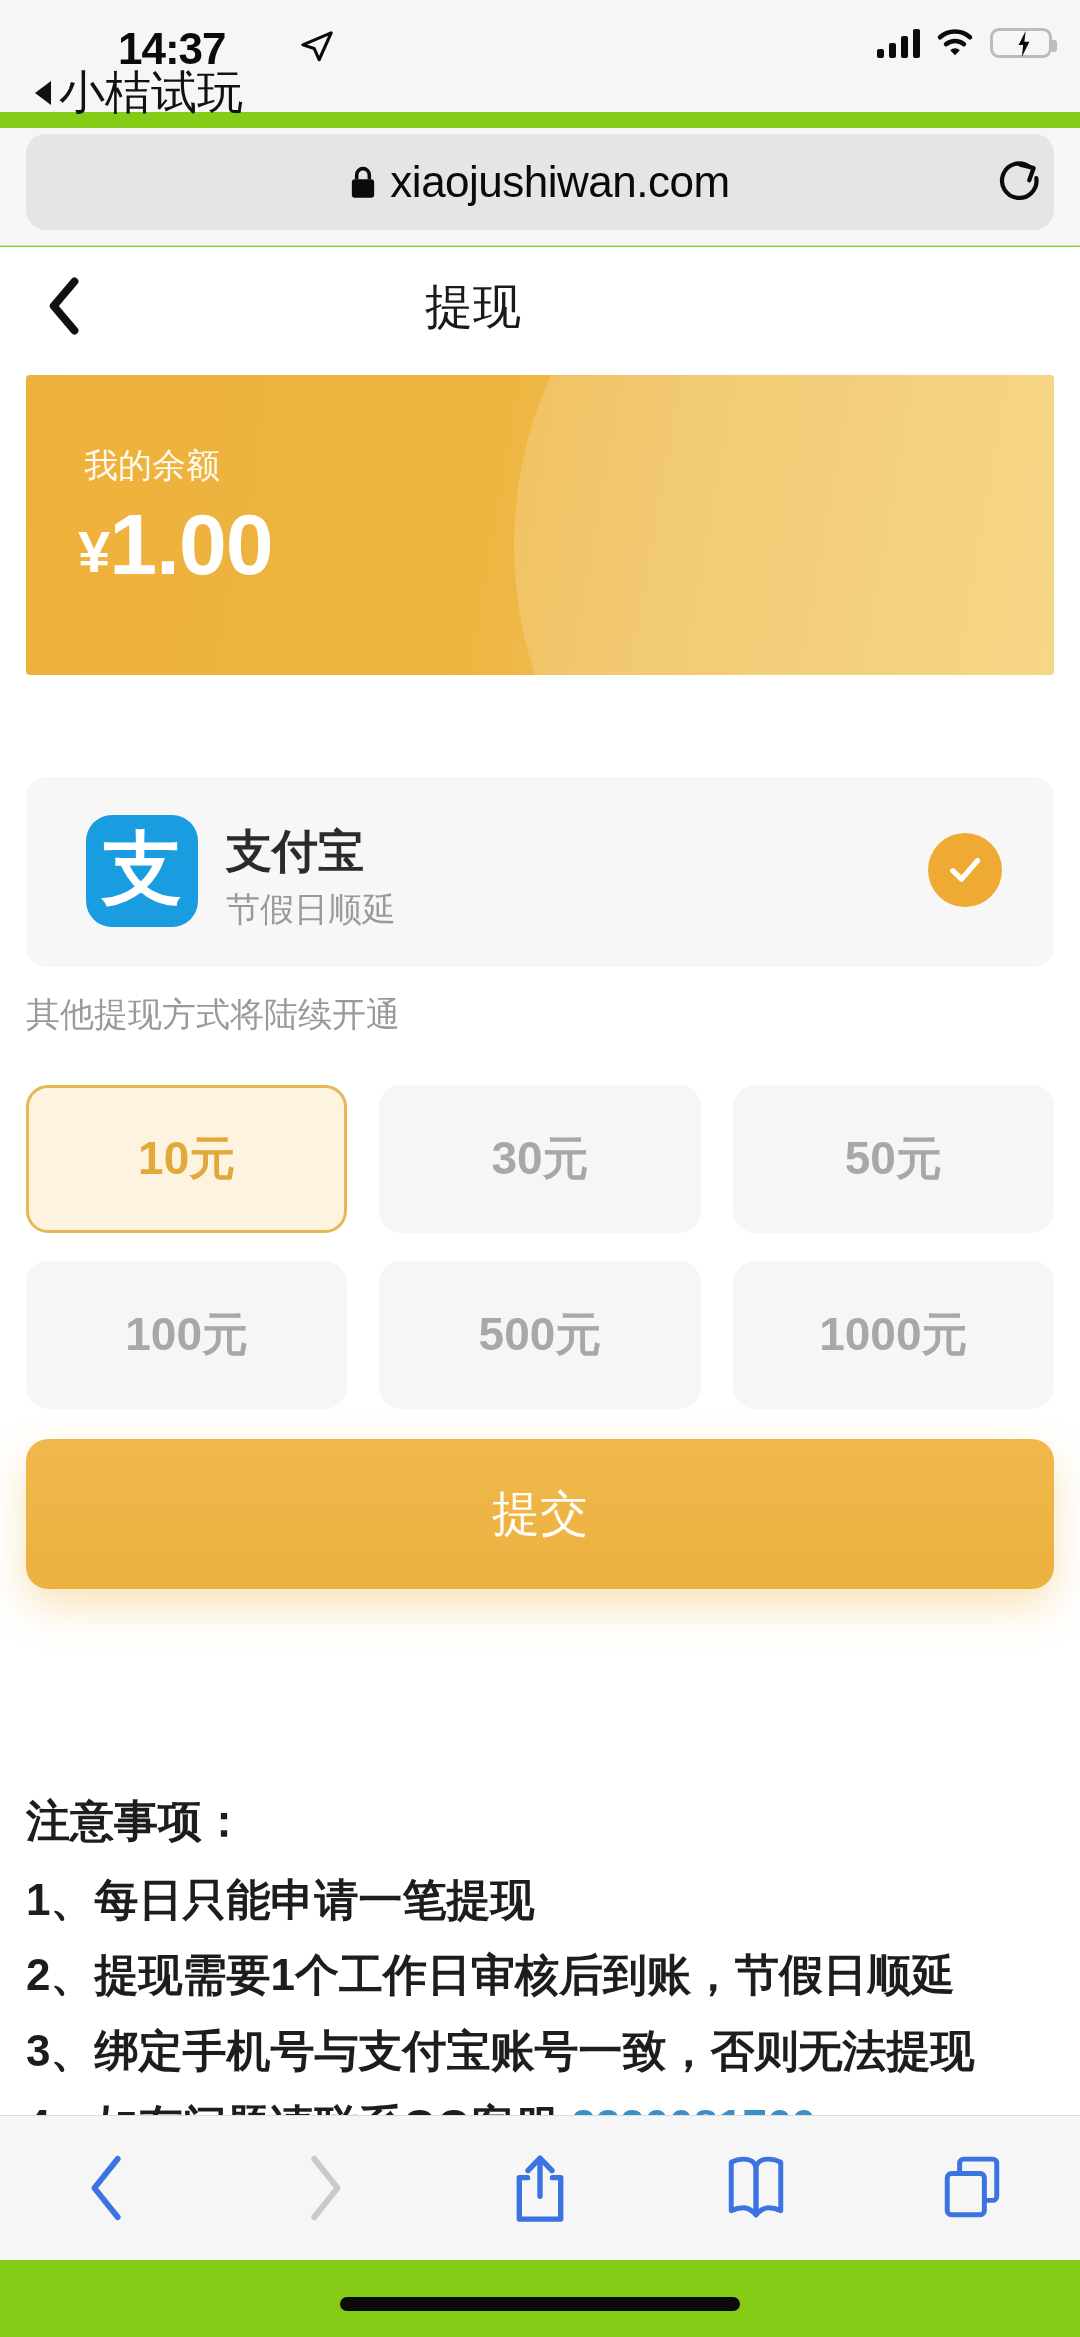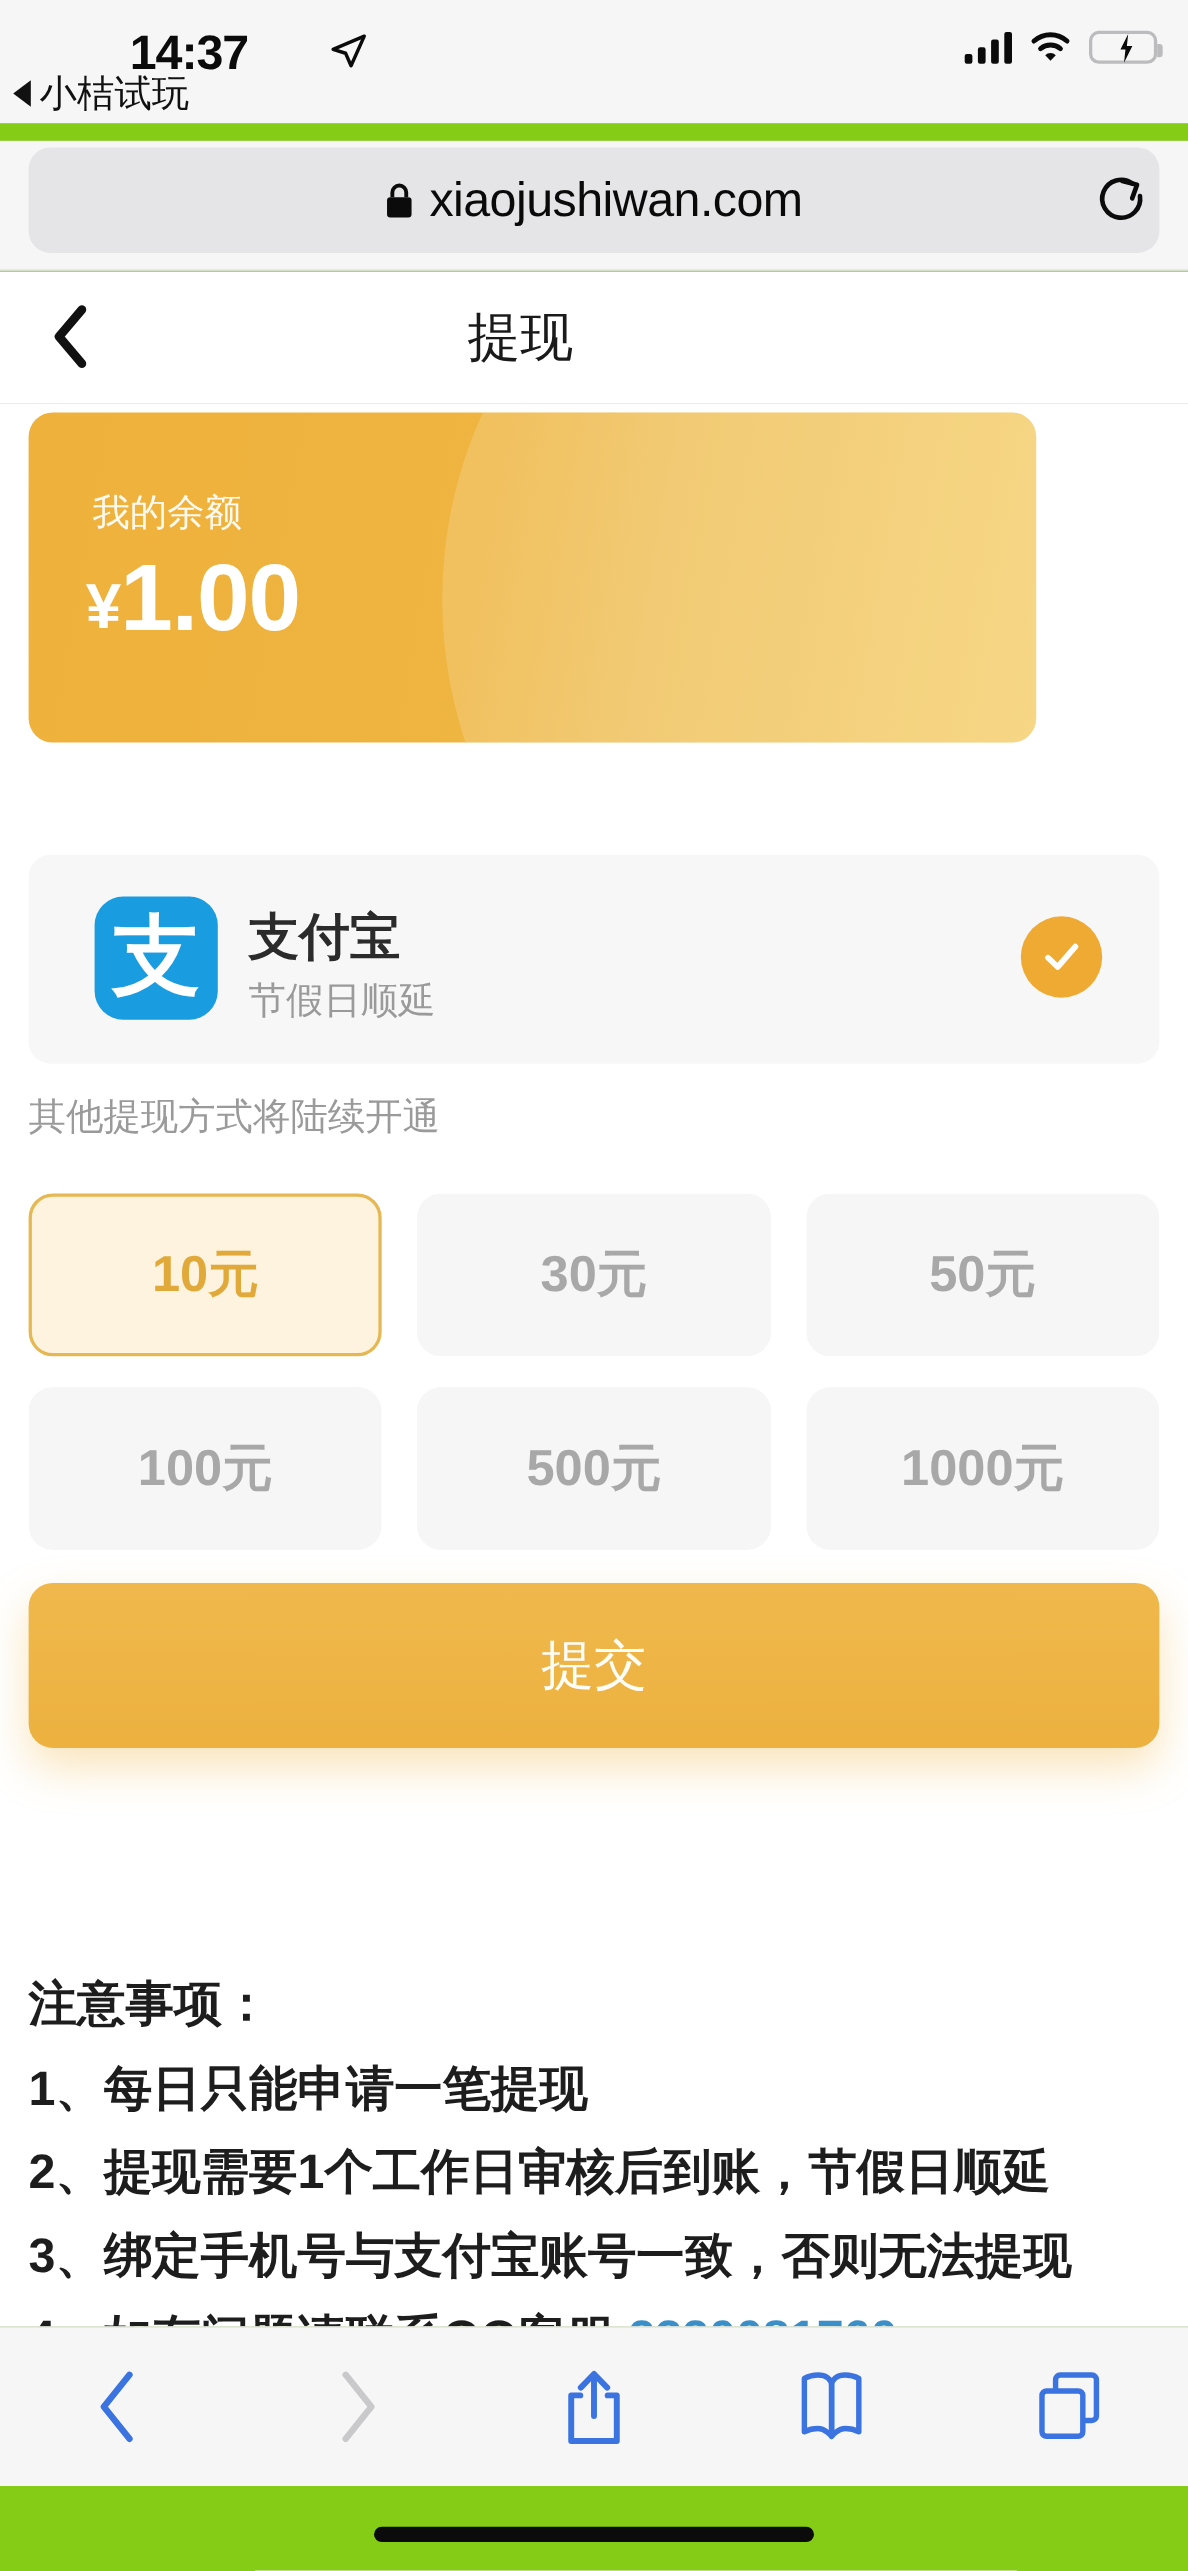--- a/index.html
+++ b/index.html
@@ -41,23 +41,23 @@
     content:""; position:absolute; right:-8px; top:9px;
     width:5px; height:12px; background:#bcbcbe; border-radius:0 3px 3px 0;
   }
   .batt-fill {
     width:100%; height:100%; background:#3ad150; border-radius:5px;
   }
   .bolt { position:absolute; left:18px; top:0px; width:26px; height:26px; }
 
   
   .backapp {
-    position:absolute; left:12px; top:62px;
+    position:absolute; left:35px; top:62px;
     display:flex; align-items:center; gap:8px;
-    font-size:34px; color:#111;
+    font-size:46px; color:#111;
   }
   .backapp .tri {
     width:0;height:0;
     border-top:12px solid transparent;
     border-bottom:12px solid transparent;
     border-right:16px solid #111;
   }
 
   
   .urlbar-wrap {
@@ -97,22 +97,22 @@
   }
 
   
   .content {
     position:absolute; top:367px; left:0; width:1080px; height:1748px;
     background:#ffffff; overflow:hidden;
   }
 
   
   .balance-card {
-    position:absolute; left:26px; top:8px; width:916px; height:300px;
-    border-radius:22px; overflow:hidden;
+    position:absolute; left:26px; top:8px; width:1028px; height:300px;
+    border-radius:4px; overflow:hidden;
     background:linear-gradient(100deg,#eeb13c 0%,#eeb540 45%,#f0c059 62%,#f4cf6d 100%);
   }
   .balance-card .arc {
     position:absolute; right:-160px; top:-210px;
     width:700px; height:760px; border-radius:50%;
     background:rgba(255,255,255,0.17);
   }
   .balance-label {
     position:absolute; left:58px; top:68px;
     font-size:34px; color:#fffaf0;

